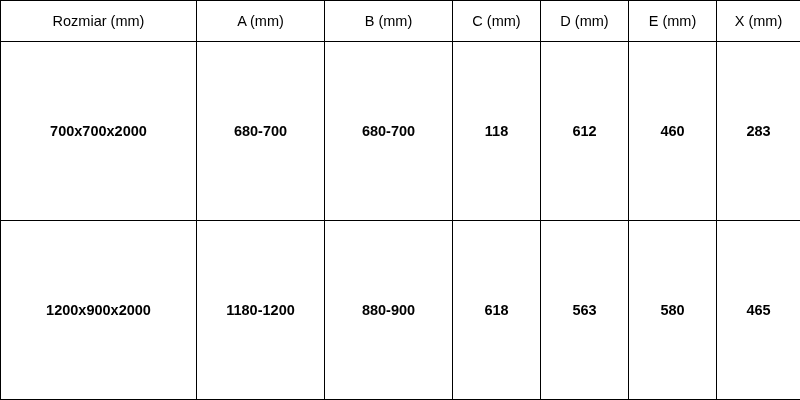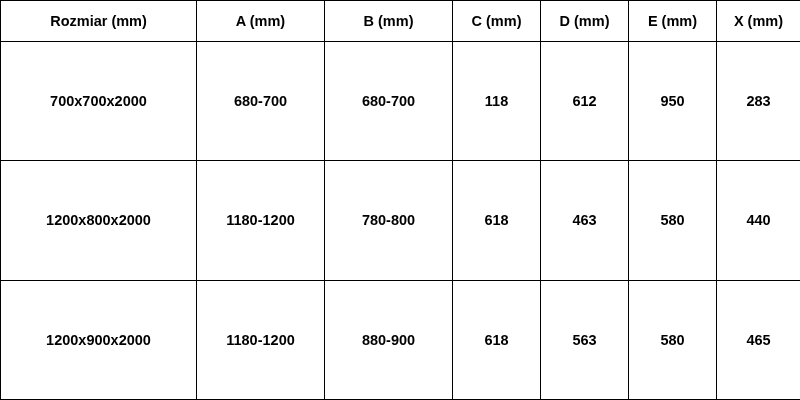--- a/index.html
+++ b/index.html
@@ -25,21 +25,21 @@
     border: 1px solid #000000;
     text-align: center;
     vertical-align: middle;
     font-size: 14.5px;
     font-weight: bold;
     padding: 0 2px;
     white-space: nowrap;
   }
   table.dim-table thead th {
     font-size: 14.5px;
-    font-weight: bold;
+    font-weight: normal;
     height: 40px;
   }
   table.dim-table tbody td {
     height: 40px;
   }
   
   col.c0 { width: 196px; }
   col.c1 { width: 128px; }
   col.c2 { width: 128px; }
   col.c3 { width: 88px; }
@@ -71,31 +71,22 @@
       <th>X (mm)</th>
     </tr>
   </thead>
   <tbody>
     <tr>
       <td>700x700x2000</td>
       <td>680-700</td>
       <td>680-700</td>
       <td>118</td>
       <td>612</td>
-      <td>950</td>
+      <td>460</td>
       <td>283</td>
-    </tr>
-    <tr>
-      <td>1200x800x2000</td>
-      <td>1180-1200</td>
-      <td>780-800</td>
-      <td>618</td>
-      <td>463</td>
-      <td>580</td>
-      <td>440</td>
     </tr>
     <tr>
       <td>1200x900x2000</td>
       <td>1180-1200</td>
       <td>880-900</td>
       <td>618</td>
       <td>563</td>
       <td>580</td>
       <td>465</td>
     </tr>

